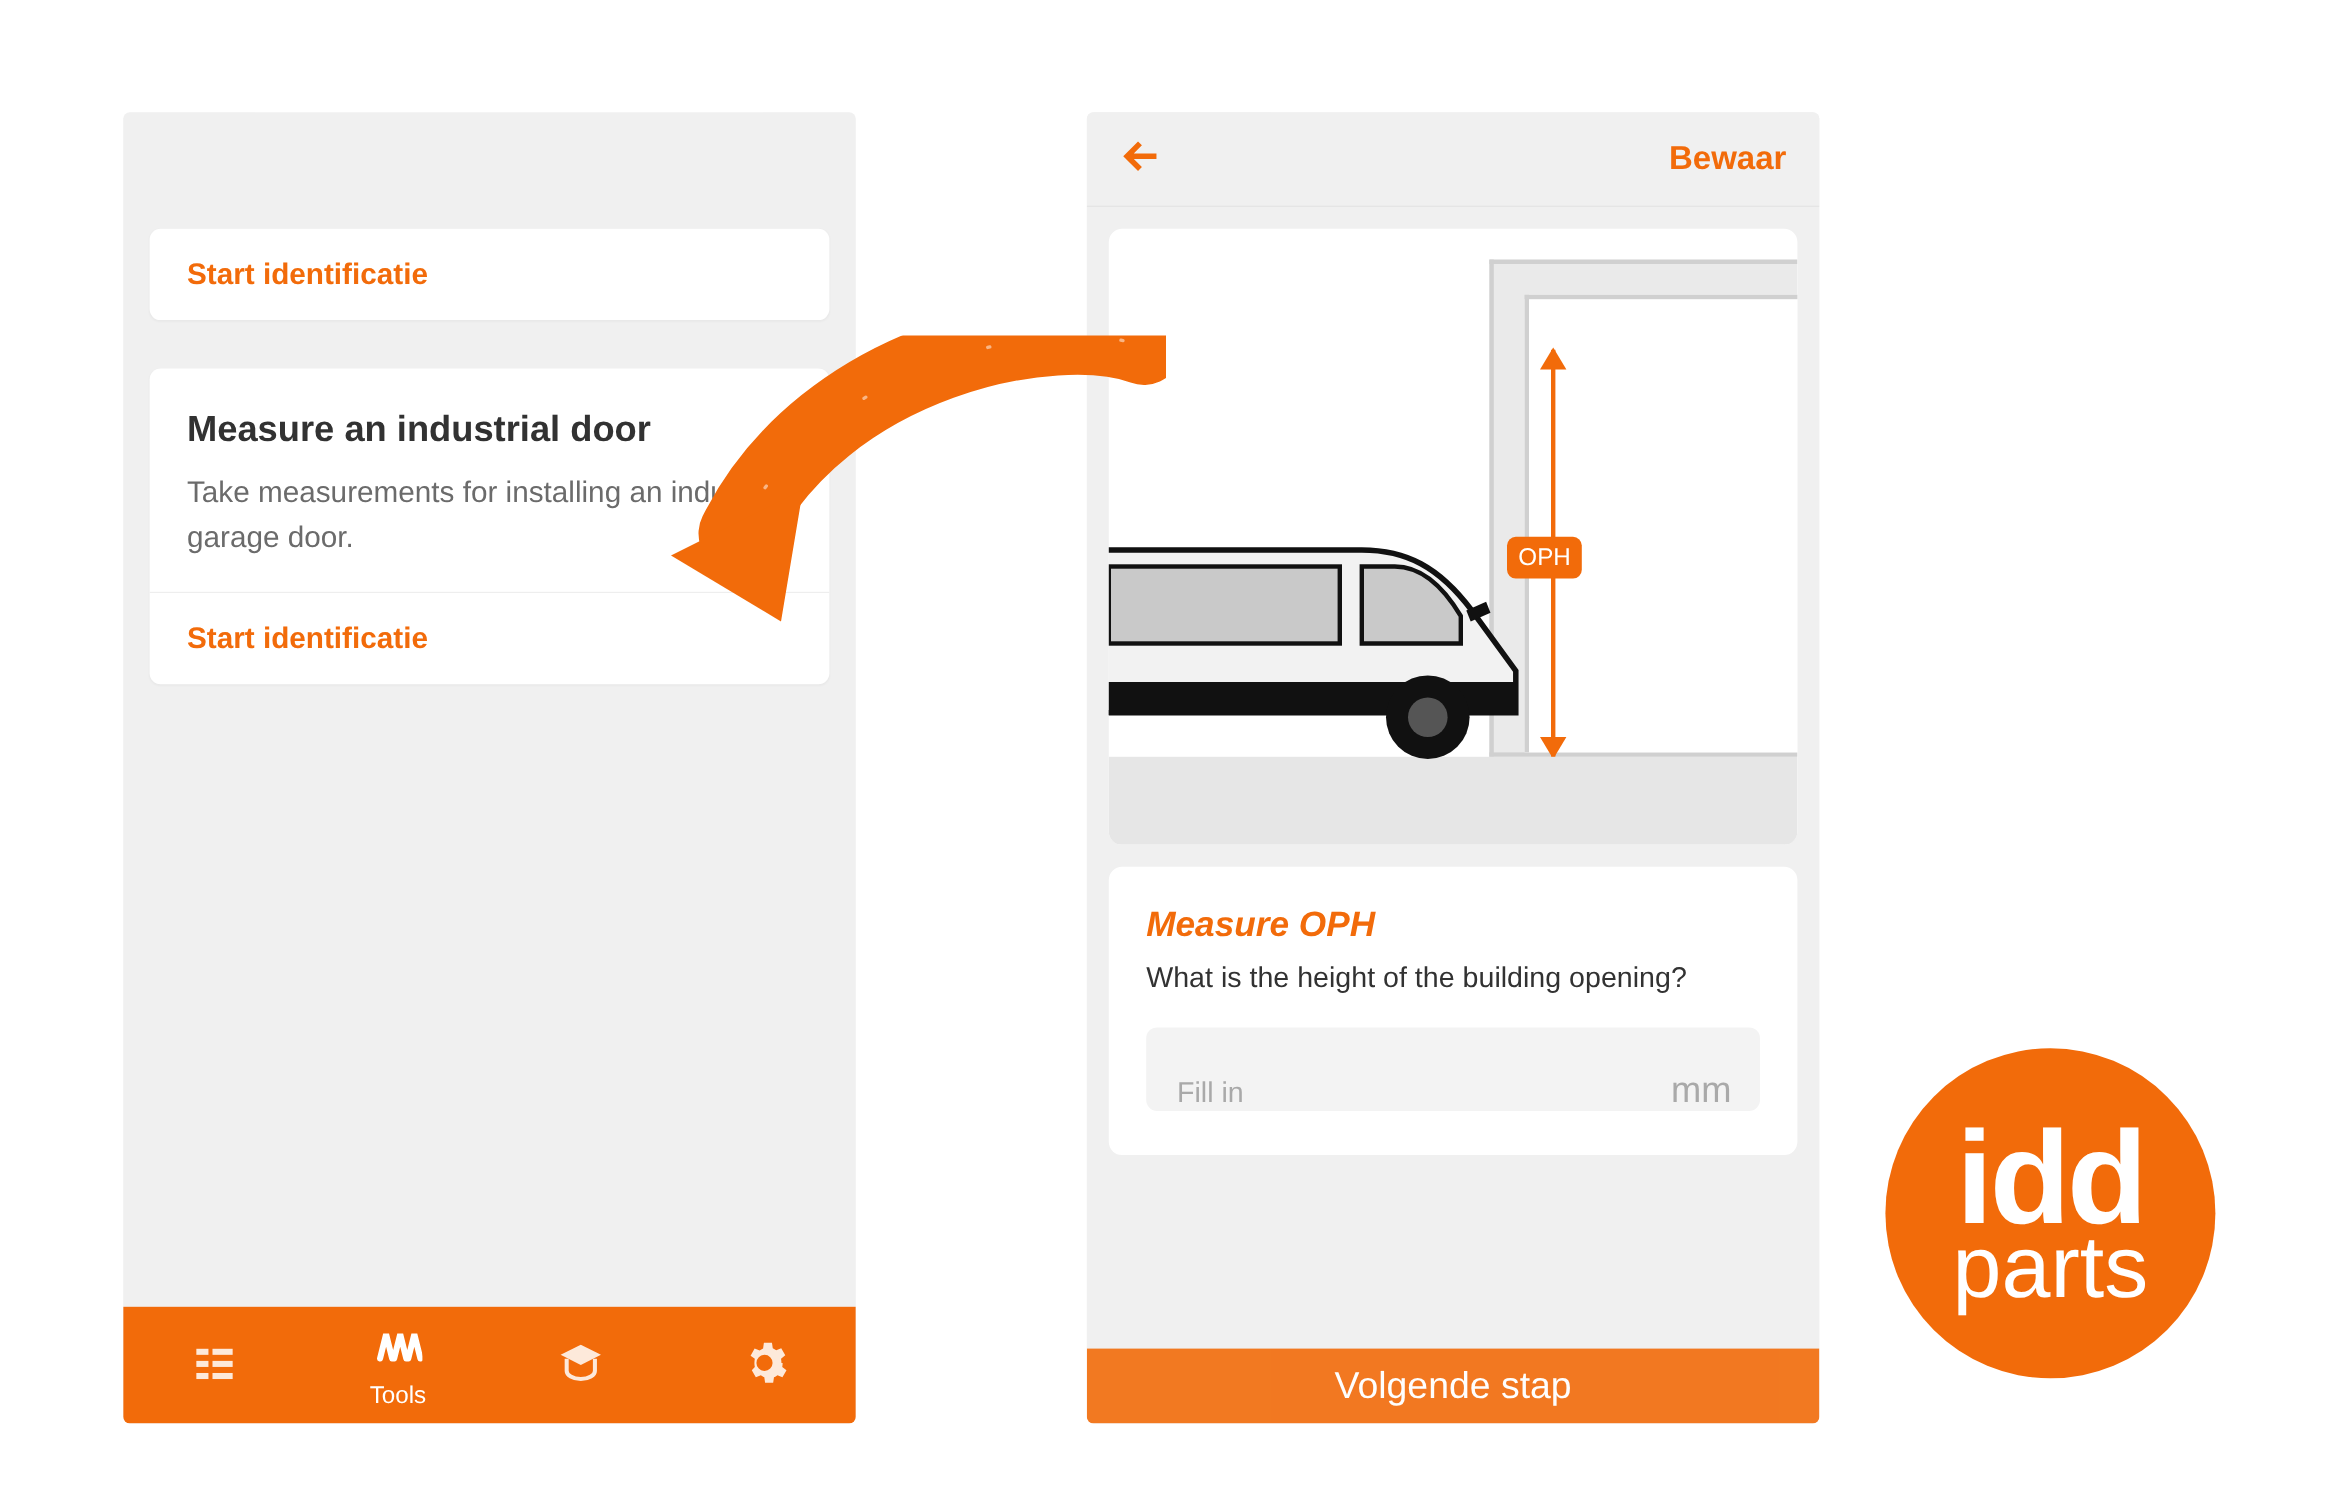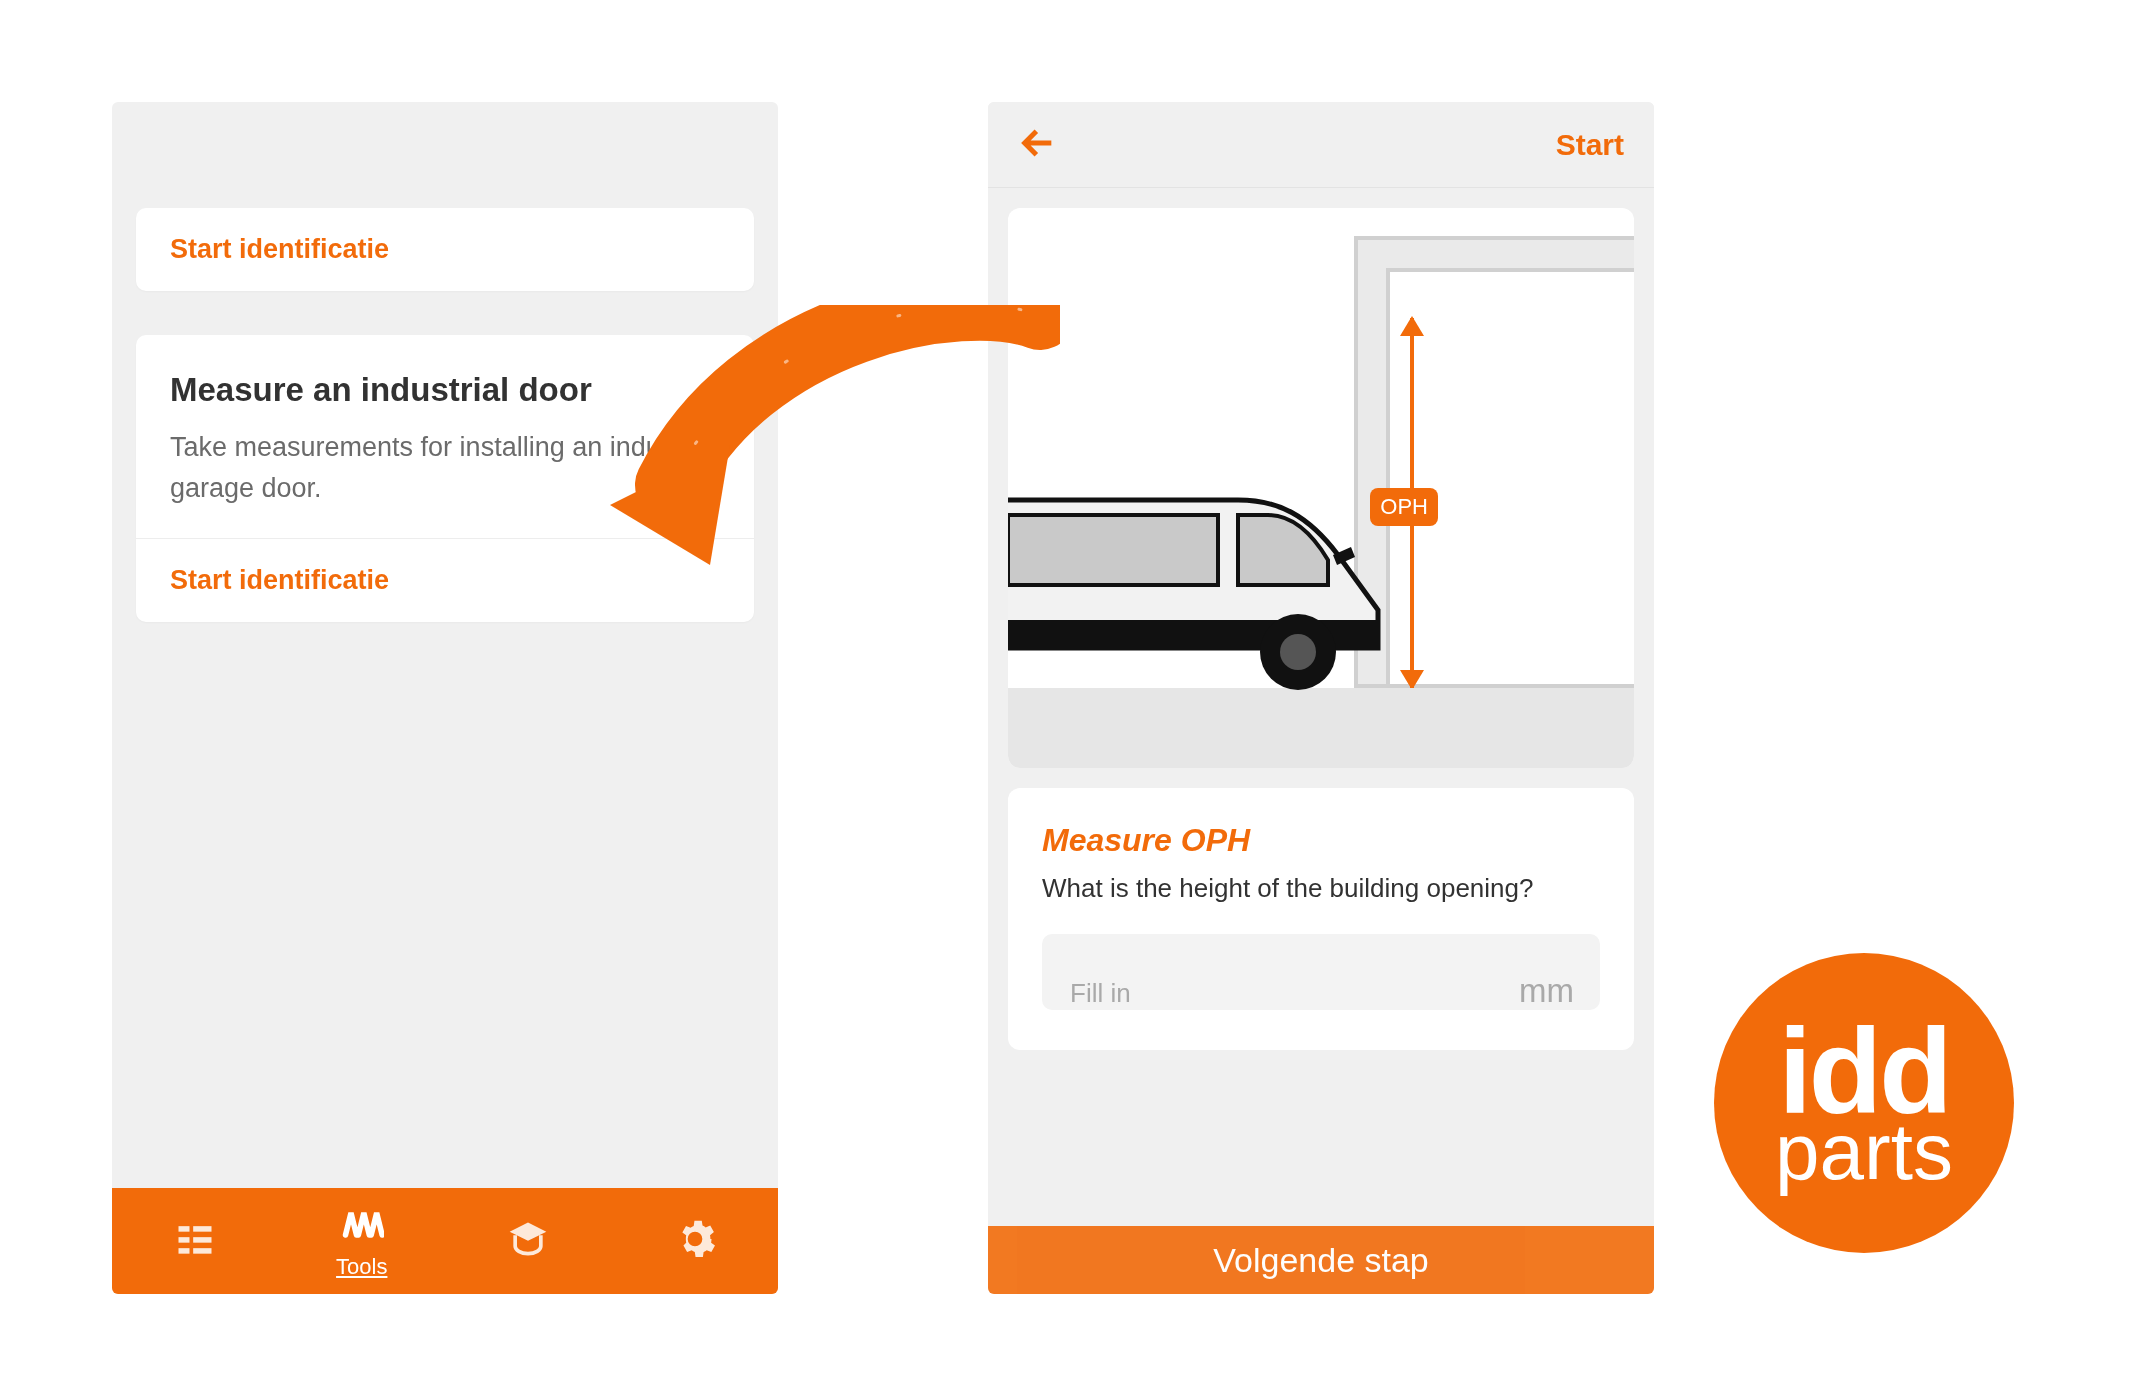--- a/index.html
+++ b/index.html
@@ -91,21 +91,20 @@
   .nav-item{
     display:flex;
     flex-direction:column;
     align-items:center;
     justify-content:center;
     gap:4px;
     width:25%;
     height:100%;
     cursor:pointer;
     opacity:.85;
-    text-decoration:underline;
   }
   .nav-item.active{opacity:1;}
   .nav-label{font-size:22px;}
   .nav-icon svg{width:44px;height:44px;fill:#fff;}
 
   
   .phone2{
     position:absolute;
     left:988px;
     top:102px;
@@ -306,21 +305,21 @@
   </div>
 </div>
 
 <div class="phone2">
   <div class="header2">
     <span class="back-btn">
       <svg viewBox="0 0 24 24">
           <path d="M20 12 H5 M11 5 L4 12 L11 19"></path>
         </svg>
     </span>
-    <span class="bewaar">Start</span>
+    <span class="bewaar">Bewaar</span>
   </div>
 
   <div class="content2">
     <div class="illus-card">
       <div class="building"></div>
       <div class="oph-arrow"></div>
       <div class="oph-badge">OPH</div>
       <div class="ground"></div>
       <svg class="van" viewBox="0 0 430 230">
 

